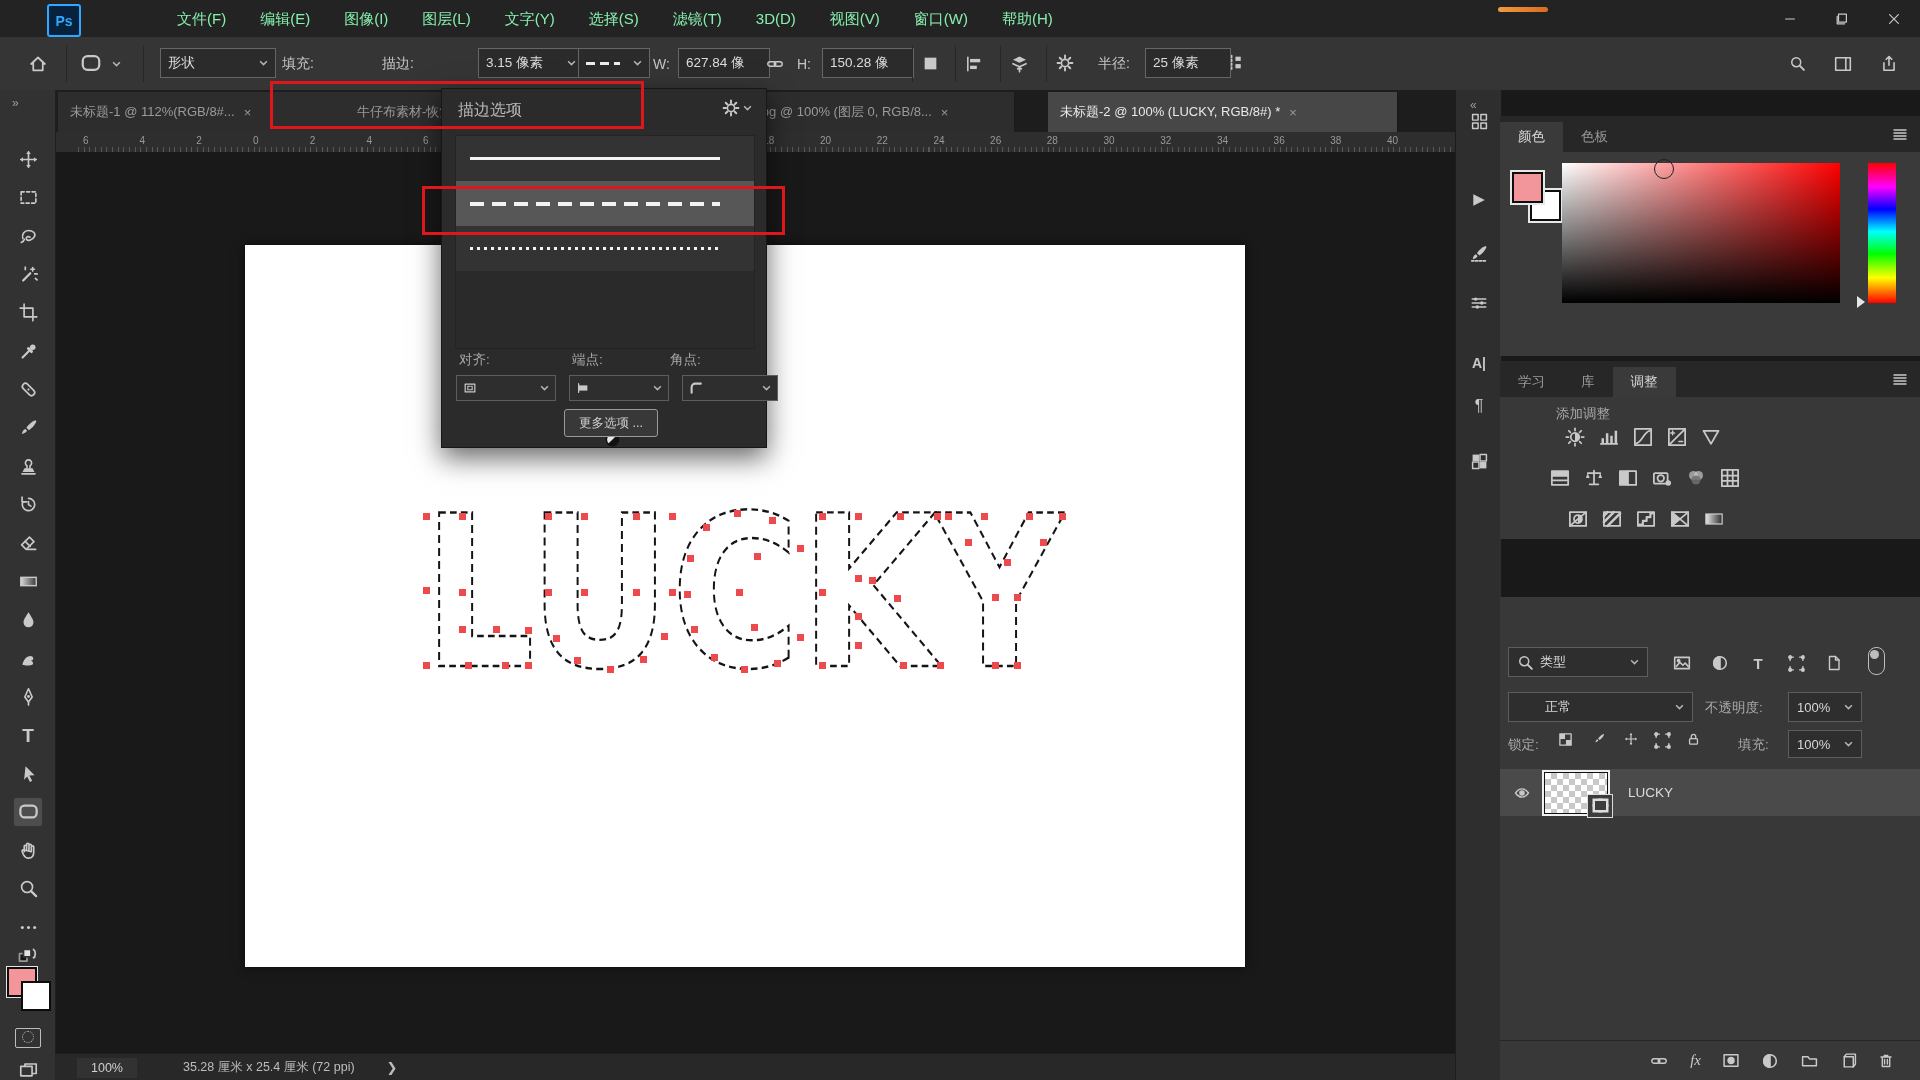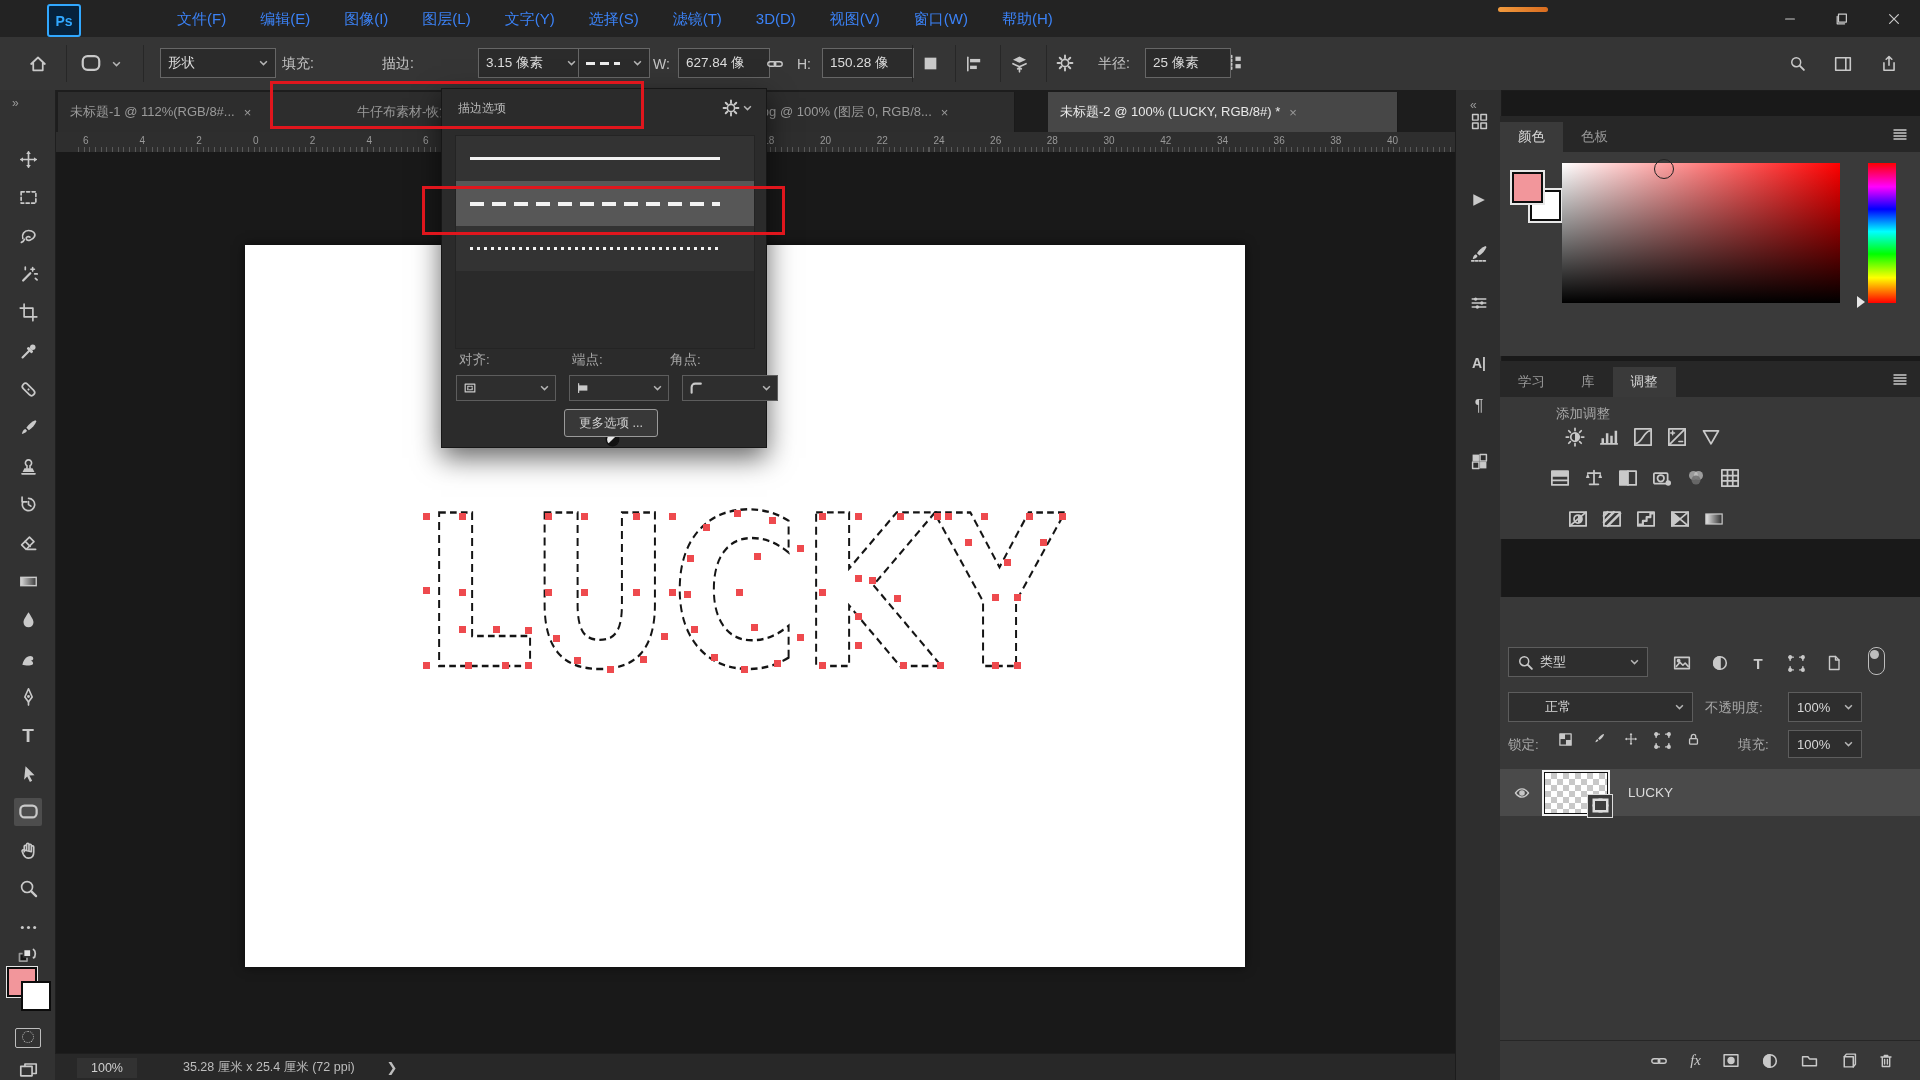--- a/index.html
+++ b/index.html
@@ -7,21 +7,21 @@
         font-family:"Liberation Sans","DejaVu Sans",sans-serif;color:#c9c9c9;-webkit-user-select:none;}
   .abs{position:absolute;}
   svg{display:block;}
   .ic{display:inline-flex;align-items:center;justify-content:center;}
 
   
   #menubar{left:0;top:0;width:1920px;height:37px;background:#232323;border-bottom:1px solid #161616;}
   #pslogo{left:47px;top:4px;width:30px;height:29px;background:#06223c;border:2px solid #31a8ff;border-radius:3px;
           color:#31a8ff;font-weight:bold;font-size:14px;display:flex;align-items:center;justify-content:center;}
   #menuitems{left:160px;top:0;height:37px;display:flex;align-items:center;}
-  .menu-item{padding:0 17px;font-size:15px;color:#3b82f6;line-height:37px;cursor:default;}
+  .menu-item{padding:0 17px;font-size:15px;color:#86efac;line-height:37px;cursor:default;}
   #orangepill{left:1498px;top:7px;width:50px;height:5px;border-radius:3px;background:linear-gradient(90deg,#f09a3e,#d96c1f);}
   #winbtns{right:0;top:0;height:37px;display:flex;}
   .winbtn{width:52px;height:37px;display:flex;align-items:center;justify-content:center;color:#cfcfcf;font-size:13px;}
 
   
   #optionsbar{left:0;top:37px;width:1920px;height:53px;background:#353535;border-bottom:1px solid #1c1c1c;}
   .vsep{position:absolute;top:8px;width:1px;height:37px;background:#272727;}
   .obtxt{position:absolute;top:0;height:53px;display:flex;align-items:center;font-size:14px;color:#c4c4c4;}
   .valbox{position:absolute;top:11px;height:28px;background:#2b2b2b;border:1px solid #666;display:flex;
           align-items:center;padding:0 7px;font-size:13.5px;color:#dcdcdc;gap:6px;}
@@ -51,21 +51,21 @@
 
   
   #canvasarea{left:55px;top:152px;width:1400px;height:901px;background:#191919;}
   #doc{left:245px;top:245px;width:1000px;height:722px;background:#ffffff;box-shadow:0 0 10px rgba(0,0,0,.6);}
   #luckysvg{left:245px;top:245px;pointer-events:none;}
   .anchor{position:absolute;width:7px;height:7px;background:#ee4a4e;z-index:5;}
 
   
   #strokepanel{left:441px;top:88px;width:324px;height:358px;background:#2b2b2b;border:1px solid #171717;
       box-shadow:0 10px 26px rgba(0,0,0,.6);z-index:30;}
-  #sp-title{left:16px;top:11px;font-size:12px;color:#b9b9b9;}
+  #sp-title{left:16px;top:11px;font-size:16px;color:#b9b9b9;}
   #sp-gear{right:14px;top:10px;display:flex;gap:3px;align-items:center;}
   #sp-list{left:13px;top:46px;width:298px;height:212px;background:#333333;border:1px solid #242424;}
   .styrow{position:absolute;left:0;width:100%;height:45px;display:flex;align-items:center;padding:0 14px;box-sizing:border-box;}
   .styrow.sel{background:#575757;}
   .line-solid{width:250px;height:3px;background:#f2f2f2;}
   .line-dashed{width:250px;height:4px;background:repeating-linear-gradient(90deg,#f2f2f2 0 14px,transparent 14px 22px);}
   .line-dotted{width:250px;height:3px;background:repeating-linear-gradient(90deg,#f2f2f2 0 3px,transparent 3px 7px);}
   #sp-lower{position:absolute;left:0;top:135px;width:100%;height:77px;background:#2a2a2a;}
   #sp-spinner{left:148px;top:160px;}
   .sp-label{position:absolute;font-size:13.5px;color:#a8a8a8;}
@@ -331,21 +331,21 @@
       <span class="rnum" style="left: 515.2px; top: 3px;">12</span>
       <span class="rnum" style="left: 571.9px; top: 3px;">14</span>
       <span class="rnum" style="left: 628.6px; top: 3px;">16</span>
       <span class="rnum" style="left: 685.3px; top: 3px;">18</span>
       <span class="rnum" style="left: 742px; top: 3px;">20</span>
       <span class="rnum" style="left: 798.7px; top: 3px;">22</span>
       <span class="rnum" style="left: 855.4px; top: 3px;">24</span>
       <span class="rnum" style="left: 912.1px; top: 3px;">26</span>
       <span class="rnum" style="left: 968.8px; top: 3px;">28</span>
       <span class="rnum" style="left: 1025.5px; top: 3px;">30</span>
-      <span class="rnum" style="left: 1082.2px; top: 3px;">42</span>
+      <span class="rnum" style="left: 1082.2px; top: 3px;">32</span>
       <span class="rnum" style="left: 1138.9px; top: 3px;">34</span>
       <span class="rnum" style="left: 1195.6px; top: 3px;">36</span>
       <span class="rnum" style="left: 1252.3px; top: 3px;">38</span>
       <span class="rnum" style="left: 1309px; top: 3px;">40</span>
     </div>
   <div id="vruler" class="abs">
       <span class="rnum" style="left: 4px; top: 41px;">0</span>
       <span class="rnum" style="left: 4px; top: 97.7px;">2</span>
       <span class="rnum" style="left: 4px; top: 154.4px;">4</span>
       <span class="rnum" style="left: 4px; top: 211.1px;">6</span>

